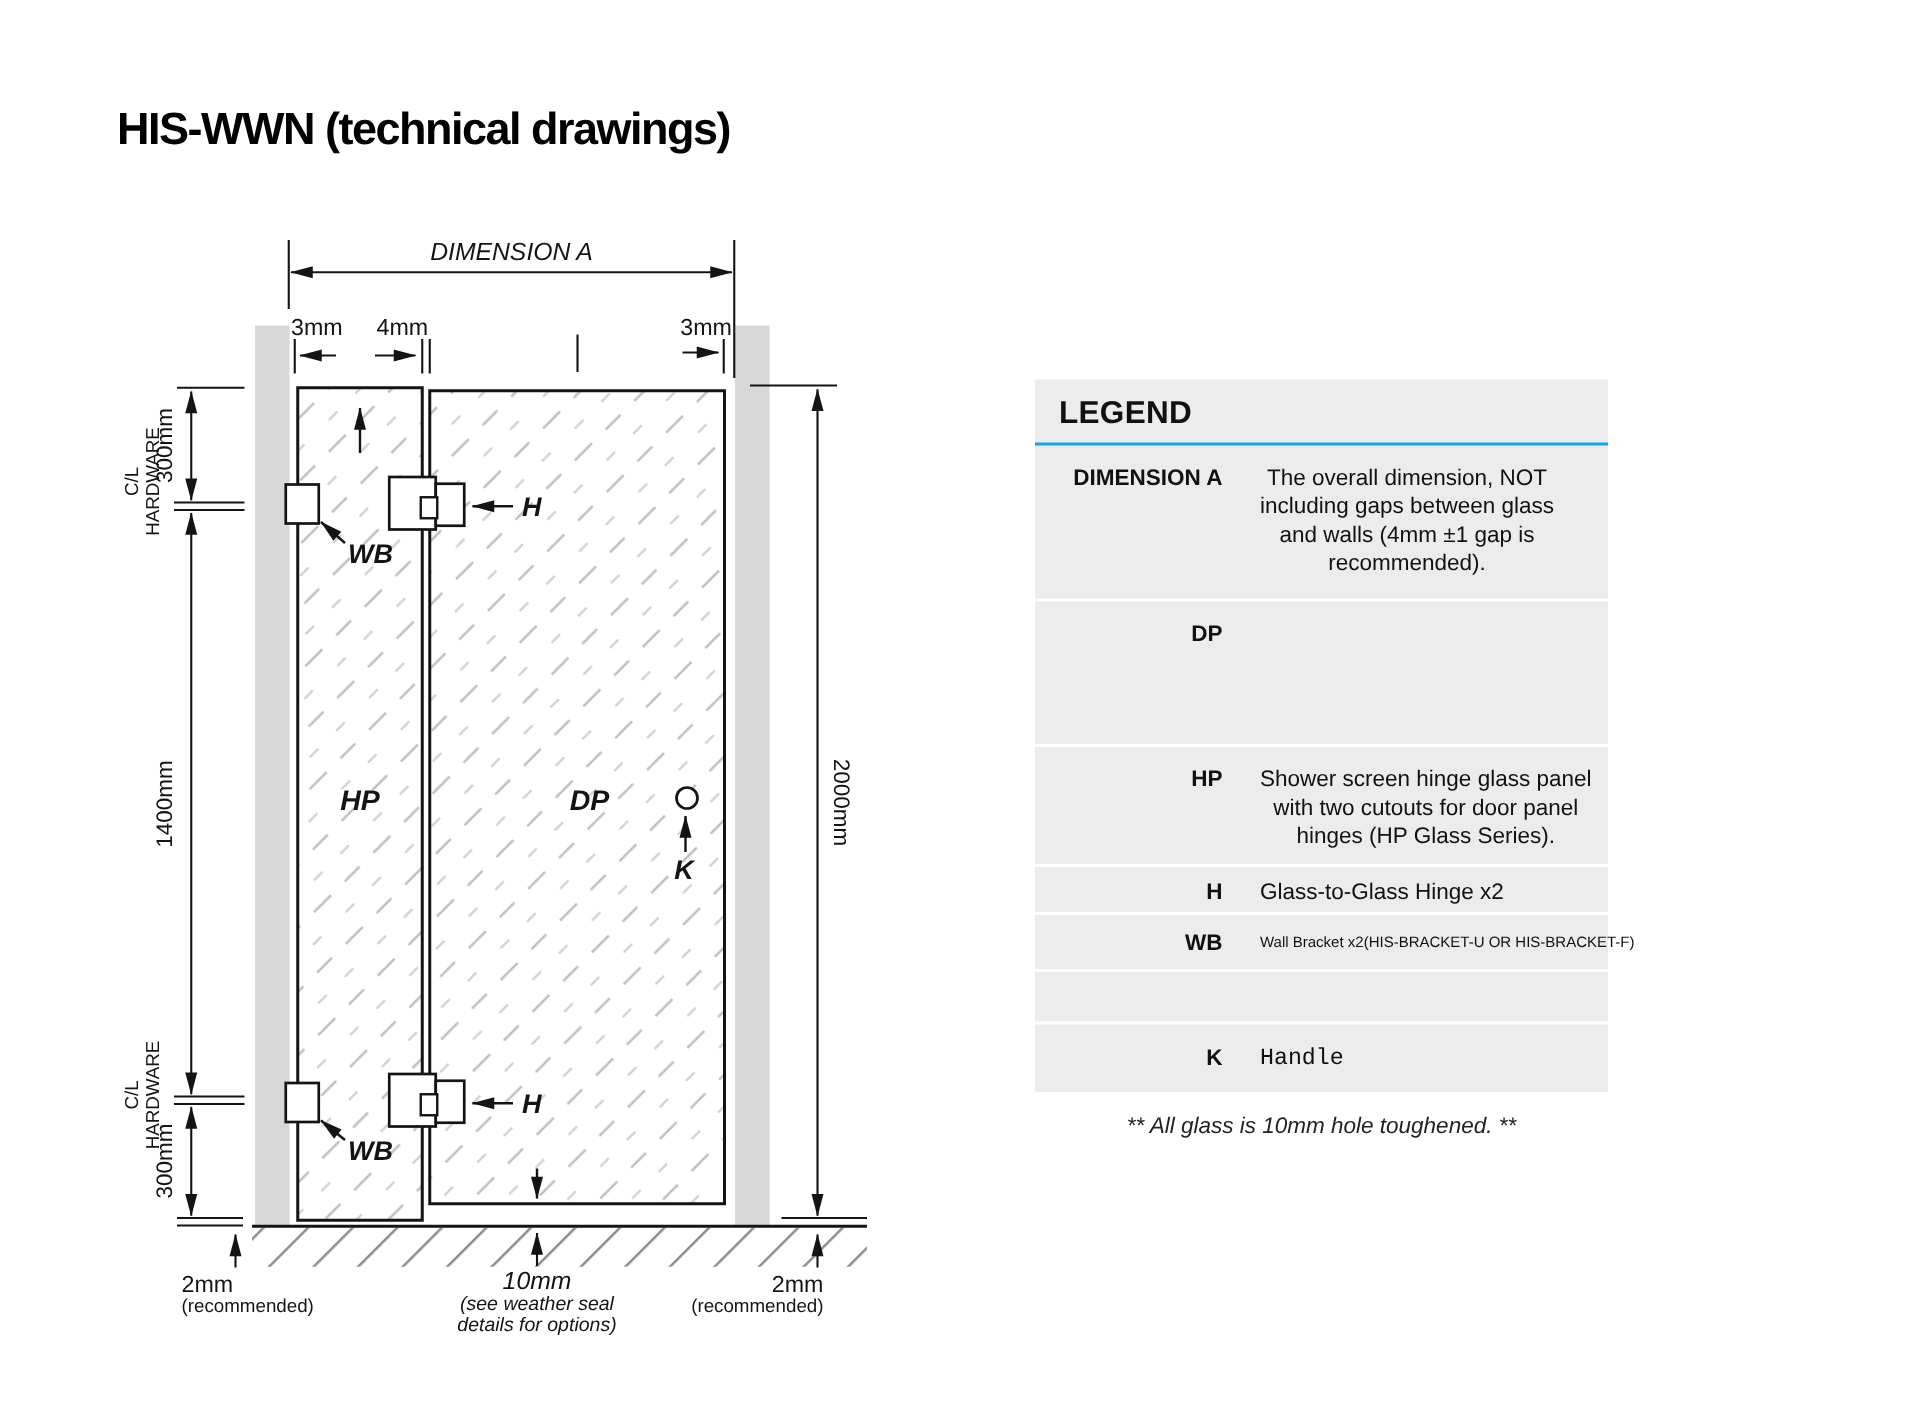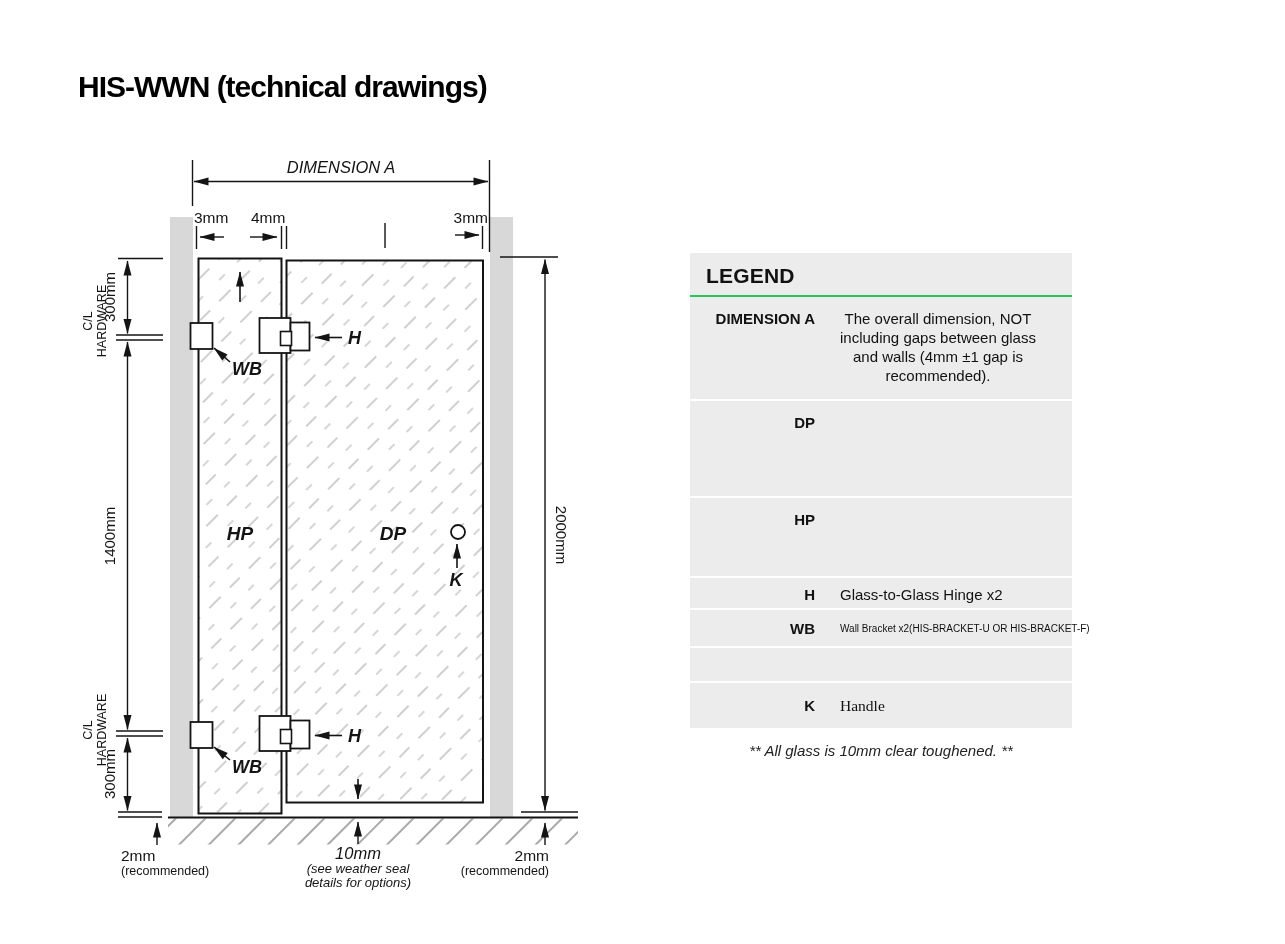--- a/index.html
+++ b/index.html
@@ -23,38 +23,38 @@
   .sv-part  { font-size:19px; font-weight:700; font-style:italic; }
   .sv-hw    { font-size:18px; font-weight:700; font-style:italic; }
 
   .legend-wrap { position:absolute; left:690px; top:253px; width:382px; }
   .legend-box  { background:#ececec; }
   .lrow { display:flex; border-bottom:2px solid #ffffff; box-sizing:border-box; }
   .lrow.last { border-bottom:none; }
   .lhead {
     box-sizing:border-box; min-height:44px; padding:11px 0 0 16px;
     font-size:21px; font-weight:700; letter-spacing:0.2px;
-    border-bottom:2px solid #22c55e;
+    border-bottom:2px solid #0ea5e9;
   }
   .lkey {
     width:125px; flex:0 0 125px; text-align:right;
     font-weight:700; font-size:15px; line-height:19px; white-space:nowrap;
   }
   .ldesc {
     margin-left:25px; font-size:15px; line-height:19px; white-space:pre-line;text-align:center;
   }
   .r-dima  { min-height:104px; padding-top:12px; }
   .r-dp    { min-height:97px;  padding-top:12px; }
   .r-hp    { min-height:80px;  padding-top:12px; }
   .r-h     { min-height:32px;  padding-top:7px;  }
   .r-wb    { min-height:38px;  padding-top:9px;  }
   .r-empty { min-height:35px; }
   .r-k     { min-height:45px;  padding-top:13px; }
   .r-wb .ldesc { white-space:nowrap; font-size:10px; }
-  .r-k .ldesc  { font-family:Liberation Serif, serif; font-size:15.5px; }
+  .r-k .ldesc  { font-family:Liberation Mono, monospace; font-size:15.5px; }
   .footnote {
     margin-top:14px; text-align:center; font-style:italic; font-size:15px; color:#222;
   }
 </style>
 </head>
 <body>
 
 <div class="title">HIS-WWN (technical drawings)</div>
 
 <svg class="drawing" width="660" height="944" viewBox="0 0 660 944">
@@ -212,20 +212,23 @@
 and walls (4mm ±1 gap is
 recommended).</div>
     </div>
 
     <div class="lrow r-dp">
       <div class="lkey">DP</div>
     </div>
 
     <div class="lrow r-hp">
       <div class="lkey">HP</div>
+      <div class="ldesc">Shower screen hinge glass panel
+with two cutouts for door panel
+hinges (HP Glass Series).</div>
     </div>
 
     <div class="lrow r-h">
       <div class="lkey">H</div>
       <div class="ldesc">Glass-to-Glass Hinge x2</div>
     </div>
 
     <div class="lrow r-wb">
       <div class="lkey">WB</div>
       <div class="ldesc">Wall Bracket x2(HIS-BRACKET-U OR HIS-BRACKET-F)</div>
@@ -235,14 +238,14 @@
       <div class="lkey"></div>
       <div class="ldesc"></div>
     </div>
 
     <div class="lrow r-k last">
       <div class="lkey">K</div>
       <div class="ldesc">Handle</div>
     </div>
   </div>
 
-  <div class="footnote">** All glass is 10mm clear toughened. **</div>
+  <div class="footnote">** All glass is 10mm hole toughened. **</div>
 </div>
 
 </body></html>

